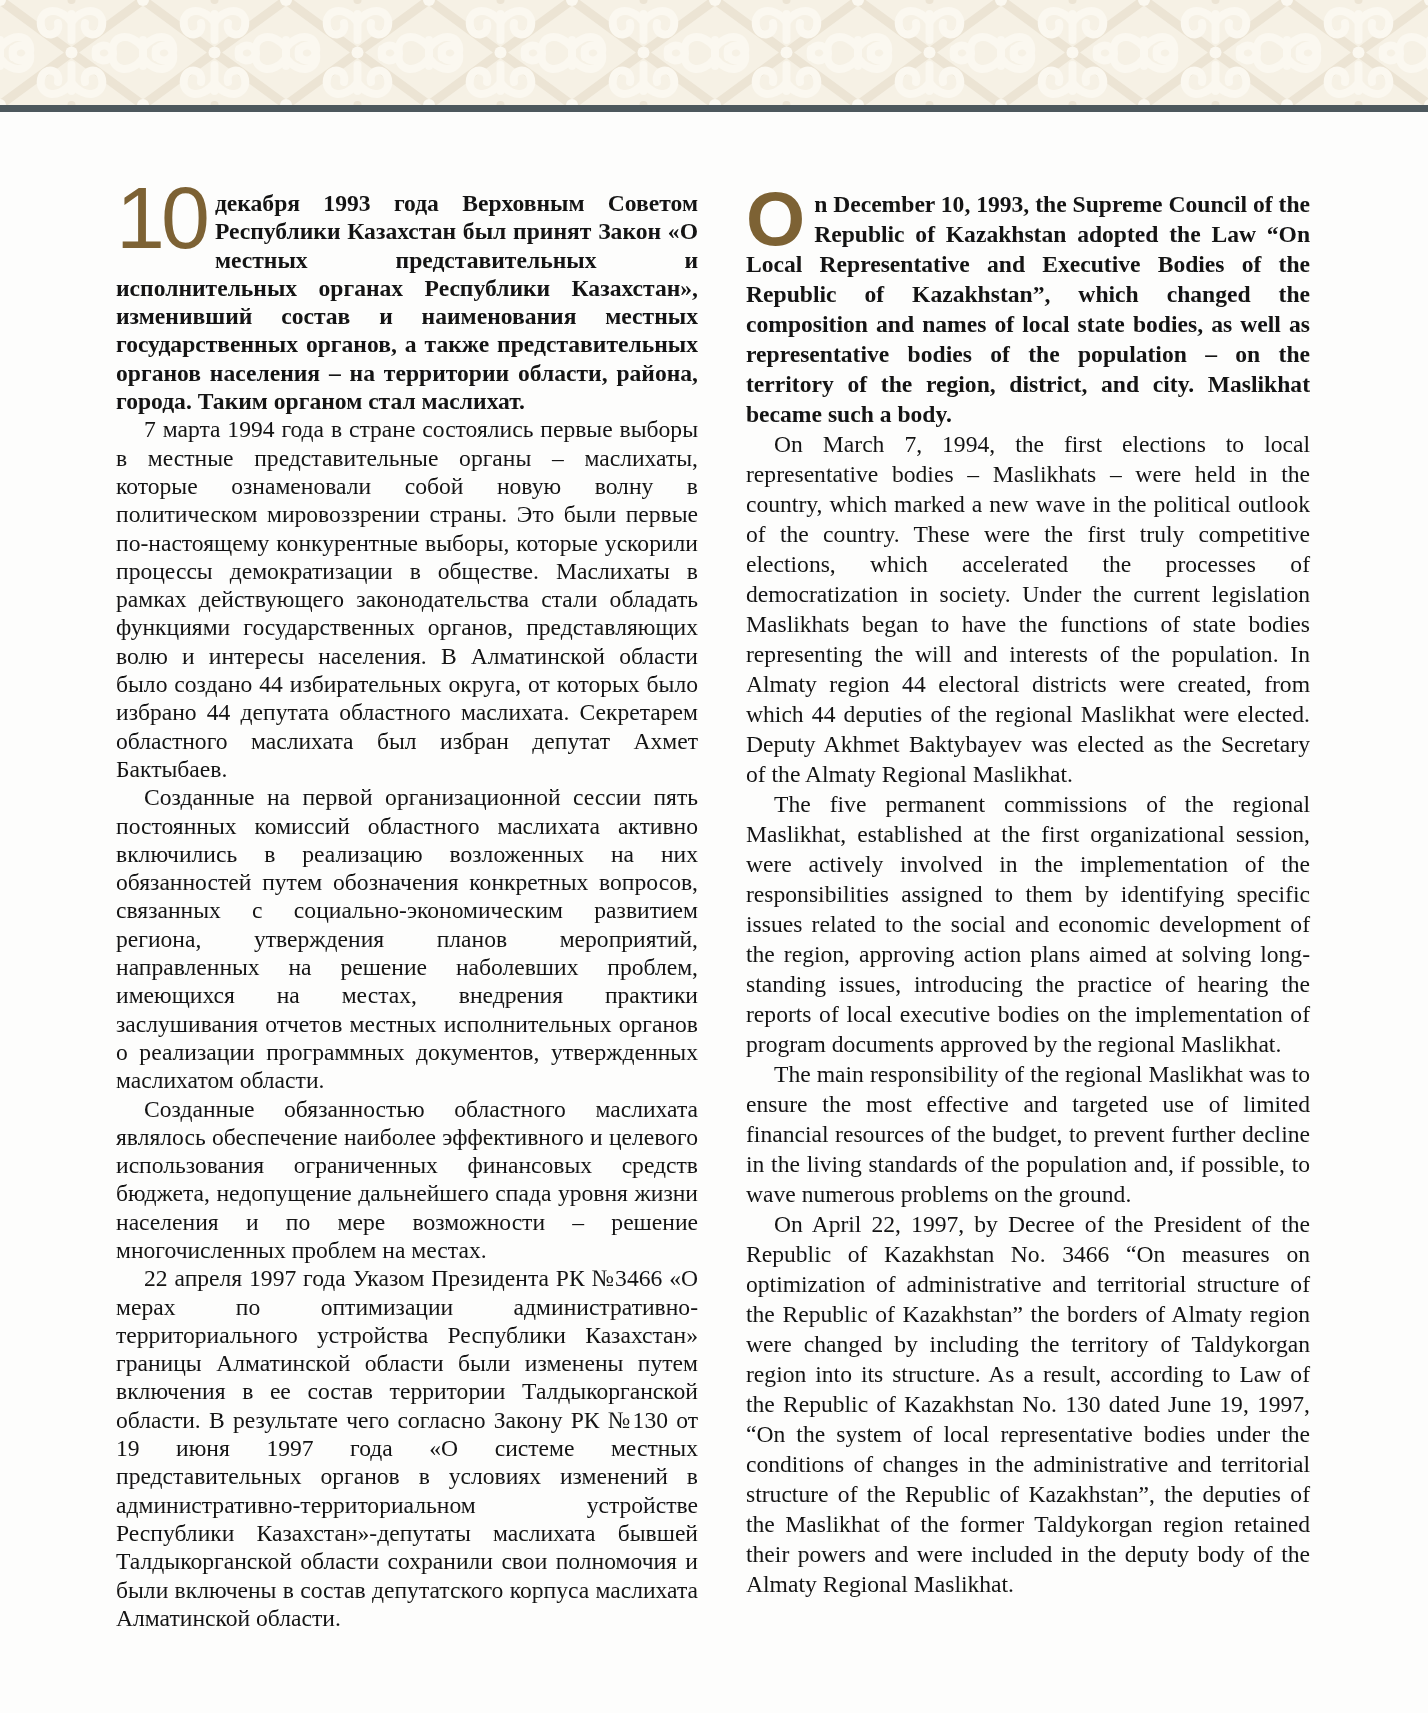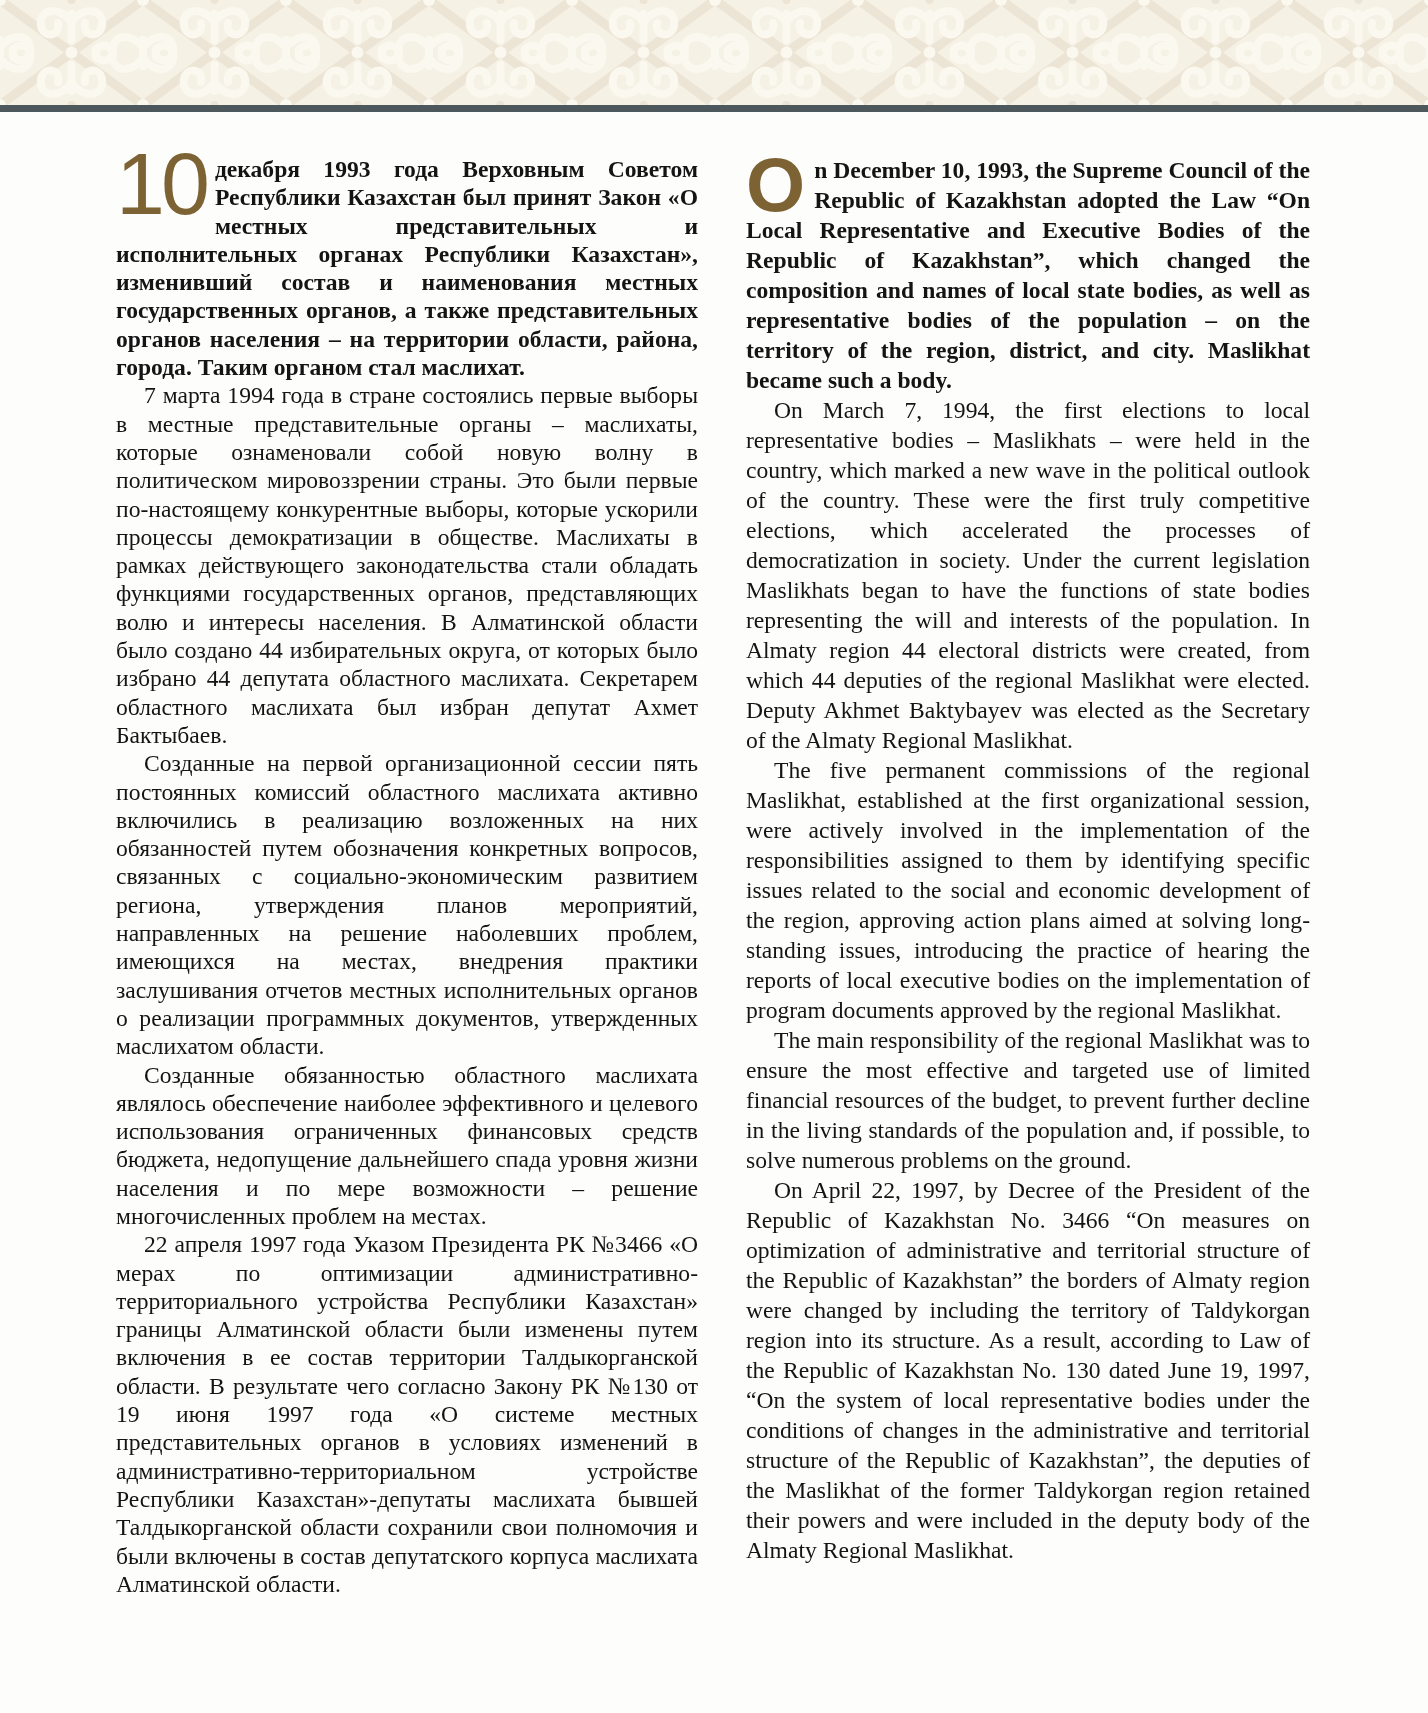--- a/index.html
+++ b/index.html
@@ -11,20 +11,21 @@
     font-family:"Liberation Serif", serif;
     color:#141414;
   }
   .ornament-band{height:105px;line-height:0;}
   .divider-rule{height:7px;background:#4d585d;}
   .article{
     display:flex;
     padding:43px 68px 0 116px;
     box-sizing:border-box;
     gap:48px;
+    margin-top:34px;
   }
   .col{text-align:justify;}
   .col p{margin:0;padding:0;text-align:justify;}
   .col-ru{width:582px;font-size:23.6px;line-height:28.3px;}
   .col-en{width:564px;font-size:23.6px;line-height:30px;}
   .lead{font-weight:bold;}
   .col p.indented{text-indent:28px;}
   .drop-cap{
     float:left;
     font-family:"Liberation Sans", sans-serif;
@@ -91,18 +92,18 @@
       <p class="indented">7 марта 1994 года в стране состоялись первые выборы в местные представительные органы – маслихаты, которые ознаменовали собой новую волну в политическом мировоззрении страны. Это были первые по-настоящему конкурентные выборы, которые ускорили процессы демократизации в обществе. Маслихаты в рамках действующего законодательства стали обладать функциями государственных органов, представляющих волю и интересы населения. В Алматинской области было создано 44 избирательных округа, от которых было избрано 44 депутата областного маслихата. Секретарем областного маслихата был избран депутат Ахмет Бактыбаев.</p>
       <p class="indented">Созданные на первой организационной сессии пять постоянных комиссий областного маслихата активно включились в реализацию возложенных на них обязанностей путем обозначения конкретных вопросов, связанных с социально-экономическим развитием региона, утверждения планов мероприятий, направленных на решение наболевших проблем, имеющихся на местах, внедрения практики заслушивания отчетов местных исполнительных органов о реализации программных документов, утвержденных маслихатом области.</p>
       <p class="indented">Созданные обязанностью областного маслихата являлось обеспечение наиболее эффективного и целевого использования ограниченных финансовых средств бюджета, недопущение дальнейшего спада уровня жизни населения и по мере возможности – решение многочисленных проблем на местах.</p>
       <p class="indented">22 апреля 1997 года Указом Президента РК №3466 «О мерах по оптимизации административно-территориального устройства Республики Казахстан» границы Алматинской области были изменены путем включения в ее состав территории Талдыкорганской области. В результате чего согласно Закону РК №130 от 19 июня 1997 года «О системе местных представительных органов в условиях изменений в административно-территориальном устройстве Республики Казахстан»-депутаты маслихата бывшей Талдыкорганской области сохранили свои полномочия и были включены в состав депутатского корпуса маслихата Алматинской области.</p>
     </div>
 
     <div class="col col-en" lang="en">
       <p class="lead"><span class="drop-cap">O</span><span>n December 10, 1993, the Supreme Council of the Republic of Kazakhstan adopted the Law “On Local Representative and Executive Bodies of the Republic of Kazakhstan”, which changed the composition and names of local state bodies, as well as representative bodies of the population – on the territory of the region, district, and city. Maslikhat became such a body.</span></p>
       <p class="indented">On March 7, 1994, the first elections to local representative bodies – Maslikhats – were held in the country, which marked a new wave in the political outlook of the country. These were the first truly competitive elections, which accelerated the processes of democratization in society. Under the current legislation Maslikhats began to have the functions of state bodies representing the will and interests of the population. In Almaty region 44 electoral districts were created, from which 44 deputies of the regional Maslikhat were elected. Deputy Akhmet Baktybayev was elected as the Secretary of the Almaty Regional Maslikhat.</p>
       <p class="indented">The five permanent commissions of the regional Maslikhat, established at the first organizational session, were actively involved in the implementation of the responsibilities assigned to them by identifying specific issues related to the social and economic development of the region, approving action plans aimed at solving long-standing issues, introducing the practice of hearing the reports of local executive bodies on the implementation of program documents approved by the regional Maslikhat.</p>
-      <p class="indented">The main responsibility of the regional Maslikhat was to ensure the most effective and targeted use of limited financial resources of the budget, to prevent further decline in the living standards of the population and, if possible, to solve numerous problems on the ground.</p>
+      <p class="indented">The main responsibility of the regional Maslikhat was to ensure the most effective and targeted use of limited financial resources of the budget, to prevent further decline in the living standards of the population and, if possible, to wave numerous problems on the ground.</p>
       <p class="indented">On April 22, 1997, by Decree of the President of the Republic of Kazakhstan No. 3466 “On measures on optimization of administrative and territorial structure of the Republic of Kazakhstan” the borders of Almaty region were changed by including the territory of Taldykorgan region into its structure. As a result, according to Law of the Republic of Kazakhstan No. 130 dated June 19, 1997, “On the system of local representative bodies under the conditions of changes in the administrative and territorial structure of the Republic of Kazakhstan”, the deputies of the Maslikhat of the former Taldykorgan region retained their powers and were included in the deputy body of the Almaty Regional Maslikhat.</p>
     </div>
 
   </div>
 </div>
 
 </body></html>

